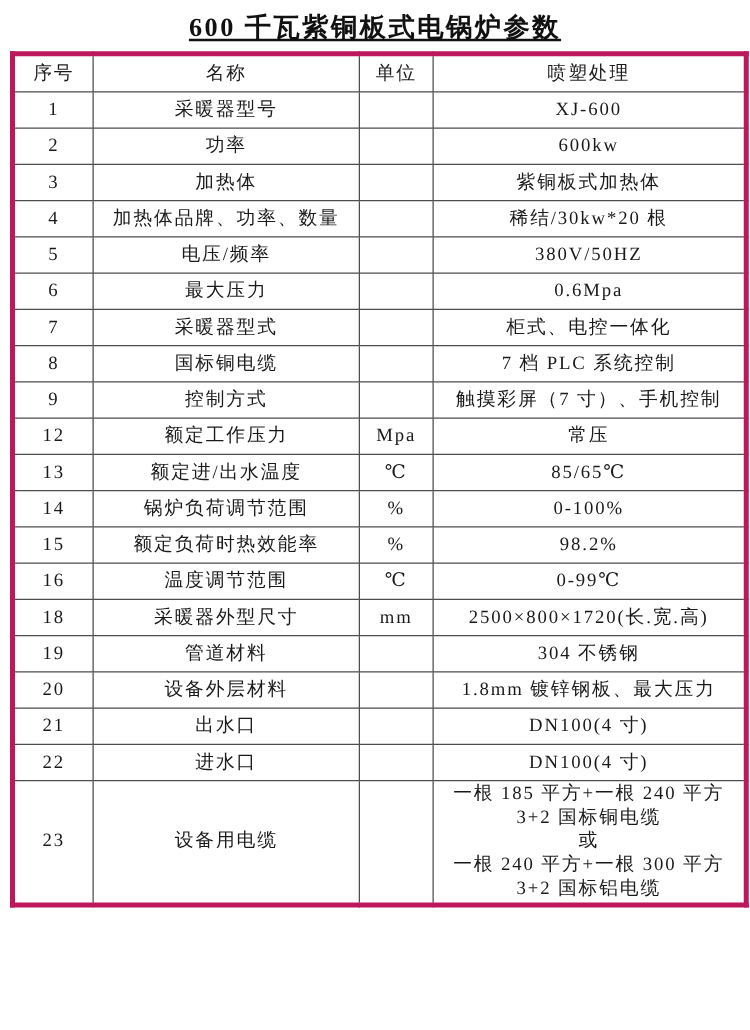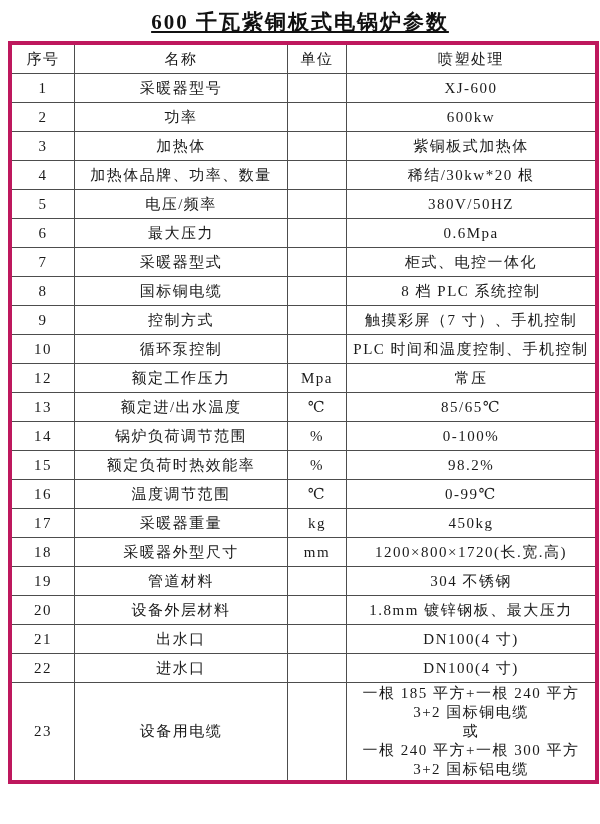--- a/index.html
+++ b/index.html
@@ -112,33 +112,27 @@
         <tr>
     <td class="c-no">7</td>
     <td class="c-name">采暖器型式</td>
     <td class="c-unit"></td>
     <td class="c-value">柜式、电控一体化</td>
   </tr>
         <tr>
     <td class="c-no">8</td>
     <td class="c-name">国标铜电缆</td>
     <td class="c-unit"></td>
-    <td class="c-value">8 档 PLC 系统控制</td>
+    <td class="c-value">7 档 PLC 系统控制</td>
   </tr>
         <tr>
     <td class="c-no">9</td>
     <td class="c-name">控制方式</td>
     <td class="c-unit"></td>
     <td class="c-value">触摸彩屏（7 寸）、手机控制</td>
-  </tr>
-        <tr>
-    <td class="c-no">10</td>
-    <td class="c-name">循环泵控制</td>
-    <td class="c-unit"></td>
-    <td class="c-value">PLC 时间和温度控制、手机控制</td>
   </tr>
         <tr>
     <td class="c-no">12</td>
     <td class="c-name">额定工作压力</td>
     <td class="c-unit">Mpa</td>
     <td class="c-value">常压</td>
   </tr>
         <tr>
     <td class="c-no">13</td>
     <td class="c-name">额定进/出水温度</td>
@@ -157,30 +151,24 @@
     <td class="c-unit">%</td>
     <td class="c-value">98.2%</td>
   </tr>
         <tr>
     <td class="c-no">16</td>
     <td class="c-name">温度调节范围</td>
     <td class="c-unit">℃</td>
     <td class="c-value">0-99℃</td>
   </tr>
         <tr>
-    <td class="c-no">17</td>
-    <td class="c-name">采暖器重量</td>
-    <td class="c-unit">kg</td>
-    <td class="c-value">450kg</td>
-  </tr>
-        <tr>
     <td class="c-no">18</td>
     <td class="c-name">采暖器外型尺寸</td>
     <td class="c-unit">mm</td>
-    <td class="c-value">1200×800×1720(长.宽.高)</td>
+    <td class="c-value">2500×800×1720(长.宽.高)</td>
   </tr>
         <tr>
     <td class="c-no">19</td>
     <td class="c-name">管道材料</td>
     <td class="c-unit"></td>
     <td class="c-value">304 不锈钢</td>
   </tr>
         <tr>
     <td class="c-no">20</td>
     <td class="c-name">设备外层材料</td>

